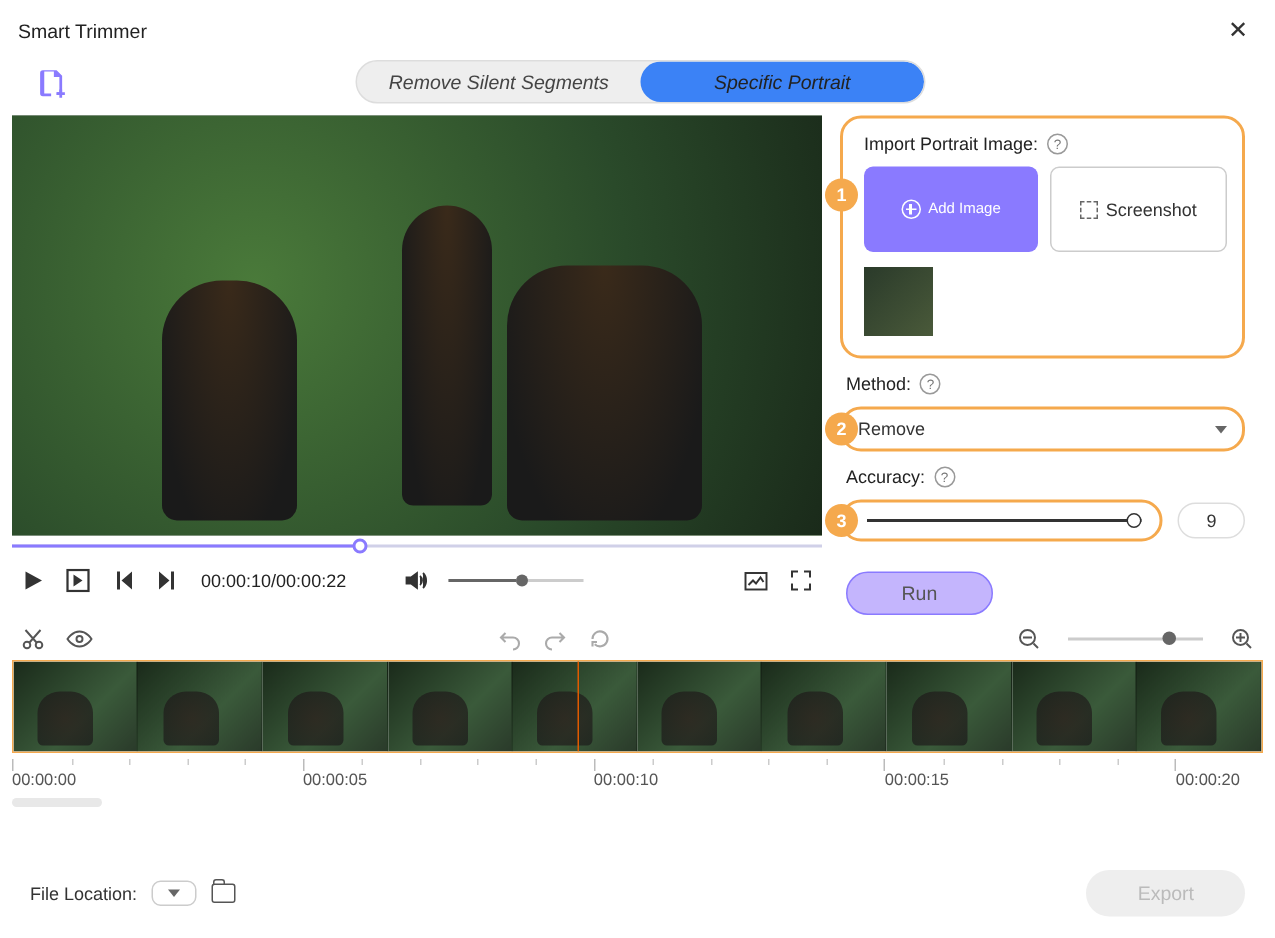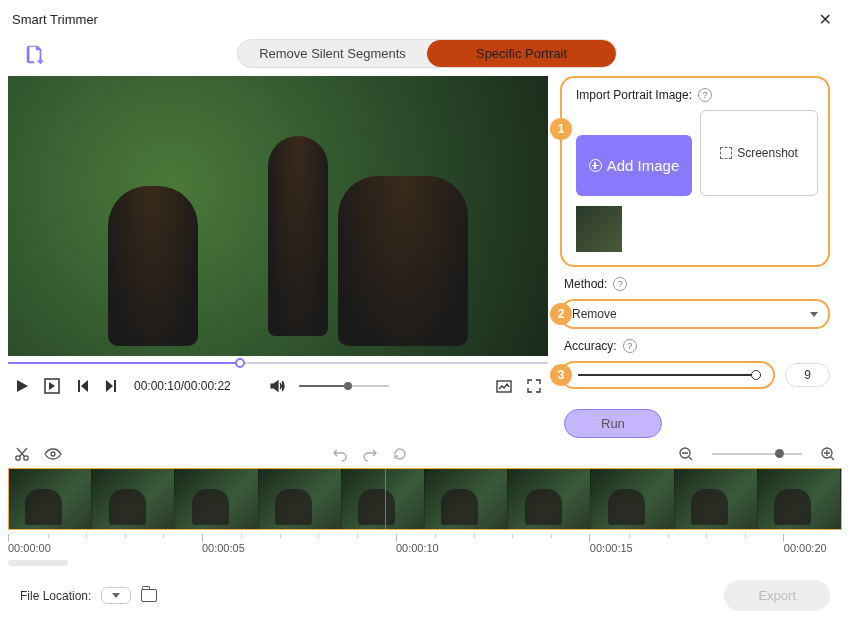--- a/index.html
+++ b/index.html
@@ -4,25 +4,25 @@
 <style>
 * { box-sizing: border-box; margin: 0; padding: 0; font-family: -apple-system, BlinkMacSystemFont, "Segoe UI", sans-serif; }
 body { width: 850px; height: 625px; background: #fff; overflow: hidden; font-size: 12px; color: #333; }
 
 
 .titlebar { display: flex; align-items: center; padding: 8px 12px 4px; }
 .titlebar .title { font-size: 13px; color: #222; }
 .titlebar .close { margin-left: auto; font-size: 16px; color: #333; cursor: pointer; padding: 2px 6px; }
 
 
-.headerrow { display: flex; align-items: center; padding: 4px 20px 8px; }
+.headerrow { display: flex; align-items: center; padding: 4px 20px 8px; font-style: italic; }
 .logo { width: 22px; height: 22px; margin-left: 4px; }
 .tabs { margin-left: auto; margin-right: auto; display: flex; border: 1px solid #ddd; border-radius: 20px; background: #eee; overflow: hidden; width: 380px; }
 .tab { flex: 1; text-align: center; padding: 6px 0; font-size: 13px; cursor: pointer; color: #444; }
-.tab.active { background: #c2410c; border-radius: 20px; color: #222; }
+.tab.active { background: #3b82f6; border-radius: 20px; color: #222; }
 
 
 .main { display: flex; padding: 0 12px 0 8px; gap: 12px; }
 .left { width: 540px; }
 .right { width: 270px; }
 
 .preview { width: 540px; height: 280px; background: linear-gradient(135deg,#1a3a1a 0%,#2d4a2d 40%,#3a5a2a 100%); position: relative; overflow: hidden; }
 .preview .veg { position: absolute; background: radial-gradient(circle at 30% 40%, #4a7a3a 0%, #2a4a2a 60%, #1a2a1a 100%); }
 .preview .v1 { width: 100%; height: 100%; }
 .preview .person { position: absolute; bottom: 10px; width: 90px; height: 160px; background: radial-gradient(ellipse at top,#3a2a1a 0%,#1a1a1a 80%); border-radius: 40px 40px 10px 10px; }
@@ -42,21 +42,21 @@
 .vol-track .fill { position: absolute; height: 2px; background: #666; width: 50%; }
 .vol-track .knob { position: absolute; left: 50%; top: -3px; width: 8px; height: 8px; background: #666; border-radius: 50%; }
 
 
 .group { position: relative; border: 2px solid #f5a94d; border-radius: 14px; padding: 10px 10px 10px 14px; margin-bottom: 10px; }
 .group .num { position: absolute; left: -12px; top: 50%; transform: translateY(-50%); width: 22px; height: 22px; background: #f5a94d; border-radius: 50%; color: #fff; font-weight: bold; display: flex; align-items: center; justify-content: center; font-size: 12px; }
 .group.g1 .num { top: 40px; transform: none; }
 .lblrow { display: flex; align-items: center; gap: 6px; margin-bottom: 8px; font-size: 12px; color: #222; }
 .help { width: 14px; height: 14px; border: 1px solid #999; border-radius: 50%; display: inline-flex; align-items: center; justify-content: center; font-size: 9px; color: #777; }
 .btnrow { display: flex; gap: 8px; margin-bottom: 10px; }
-.btn-primary { background: #8a7aff; color: #fff; border: none; border-radius: 6px; padding: 22px 12px; font-size: 15px; cursor: pointer; display: flex; align-items: center; gap: 5px; flex: 1; justify-content: center; margin-top: 25px; }
+.btn-primary { background: #8a7aff; color: #fff; border: none; border-radius: 6px; padding: 22px 12px; font-size: 10px; cursor: pointer; display: flex; align-items: center; gap: 5px; flex: 1; justify-content: center; }
 .btn-outline { background: #fff; border: 1px solid #ccc; border-radius: 6px; padding: 6px 12px; font-size: 12px; cursor: pointer; display: flex; align-items: center; gap: 5px; flex: 1; justify-content: center; color: #333; }
 .plus-circle { width: 13px; height: 13px; border: 1.5px solid #fff; border-radius: 50%; position: relative; }
 .plus-circle::before, .plus-circle::after { content: ""; position: absolute; background: #fff; }
 .plus-circle::before { left: 2px; right: 2px; top: 4.5px; height: 1.5px; }
 .plus-circle::after { top: 2px; bottom: 2px; left: 4.5px; width: 1.5px; }
 .crop-ico { width: 12px; height: 12px; border: 1px dashed #666; }
 .thumb { width: 46px; height: 46px; background: linear-gradient(135deg,#2a3a2a,#4a5a3a); display: inline-block; }
 
 .select { width: 100%; border: 1px solid #ccc; border-radius: 6px; padding: 6px 10px; display: flex; justify-content: space-between; align-items: center; cursor: pointer; font-size: 12px; }
 .chev { width: 0; height: 0; border-left: 4px solid transparent; border-right: 4px solid transparent; border-top: 5px solid #666; }

